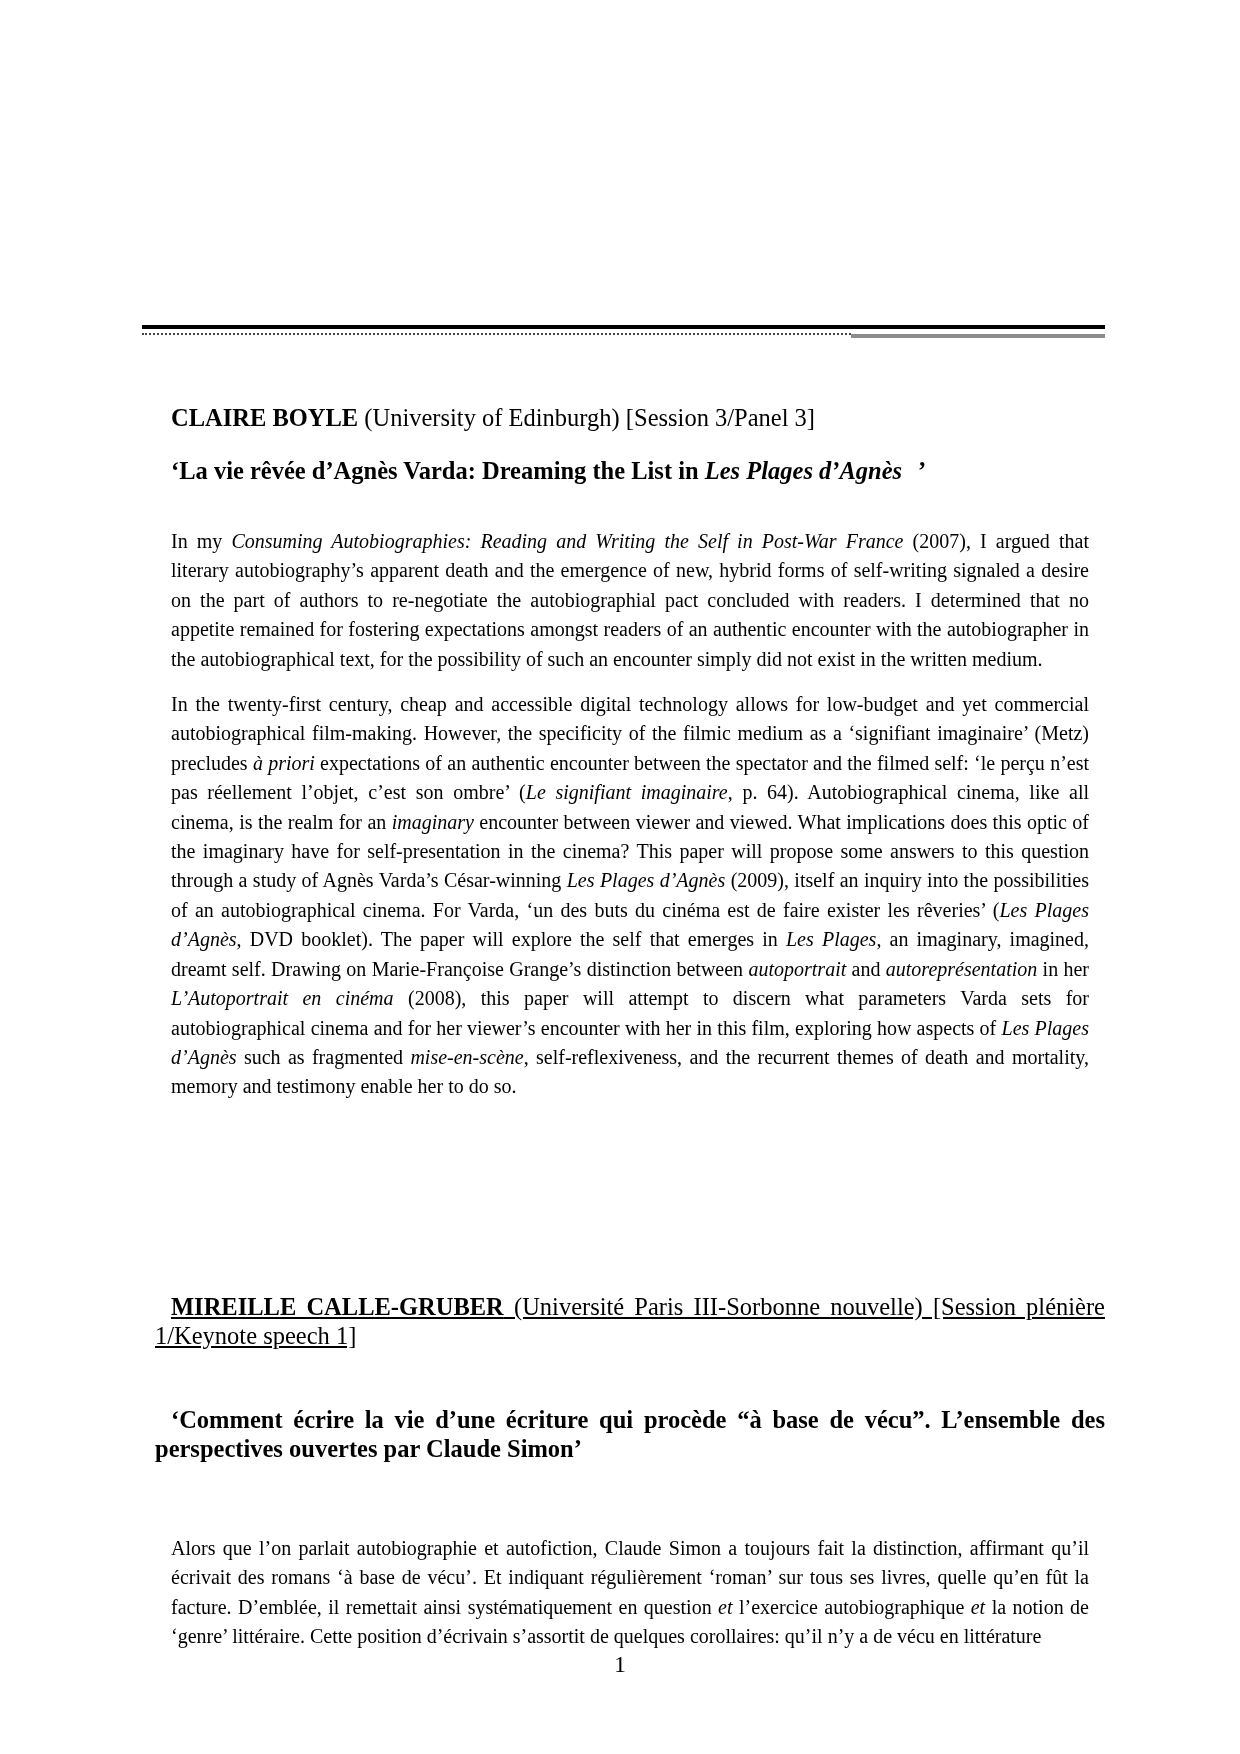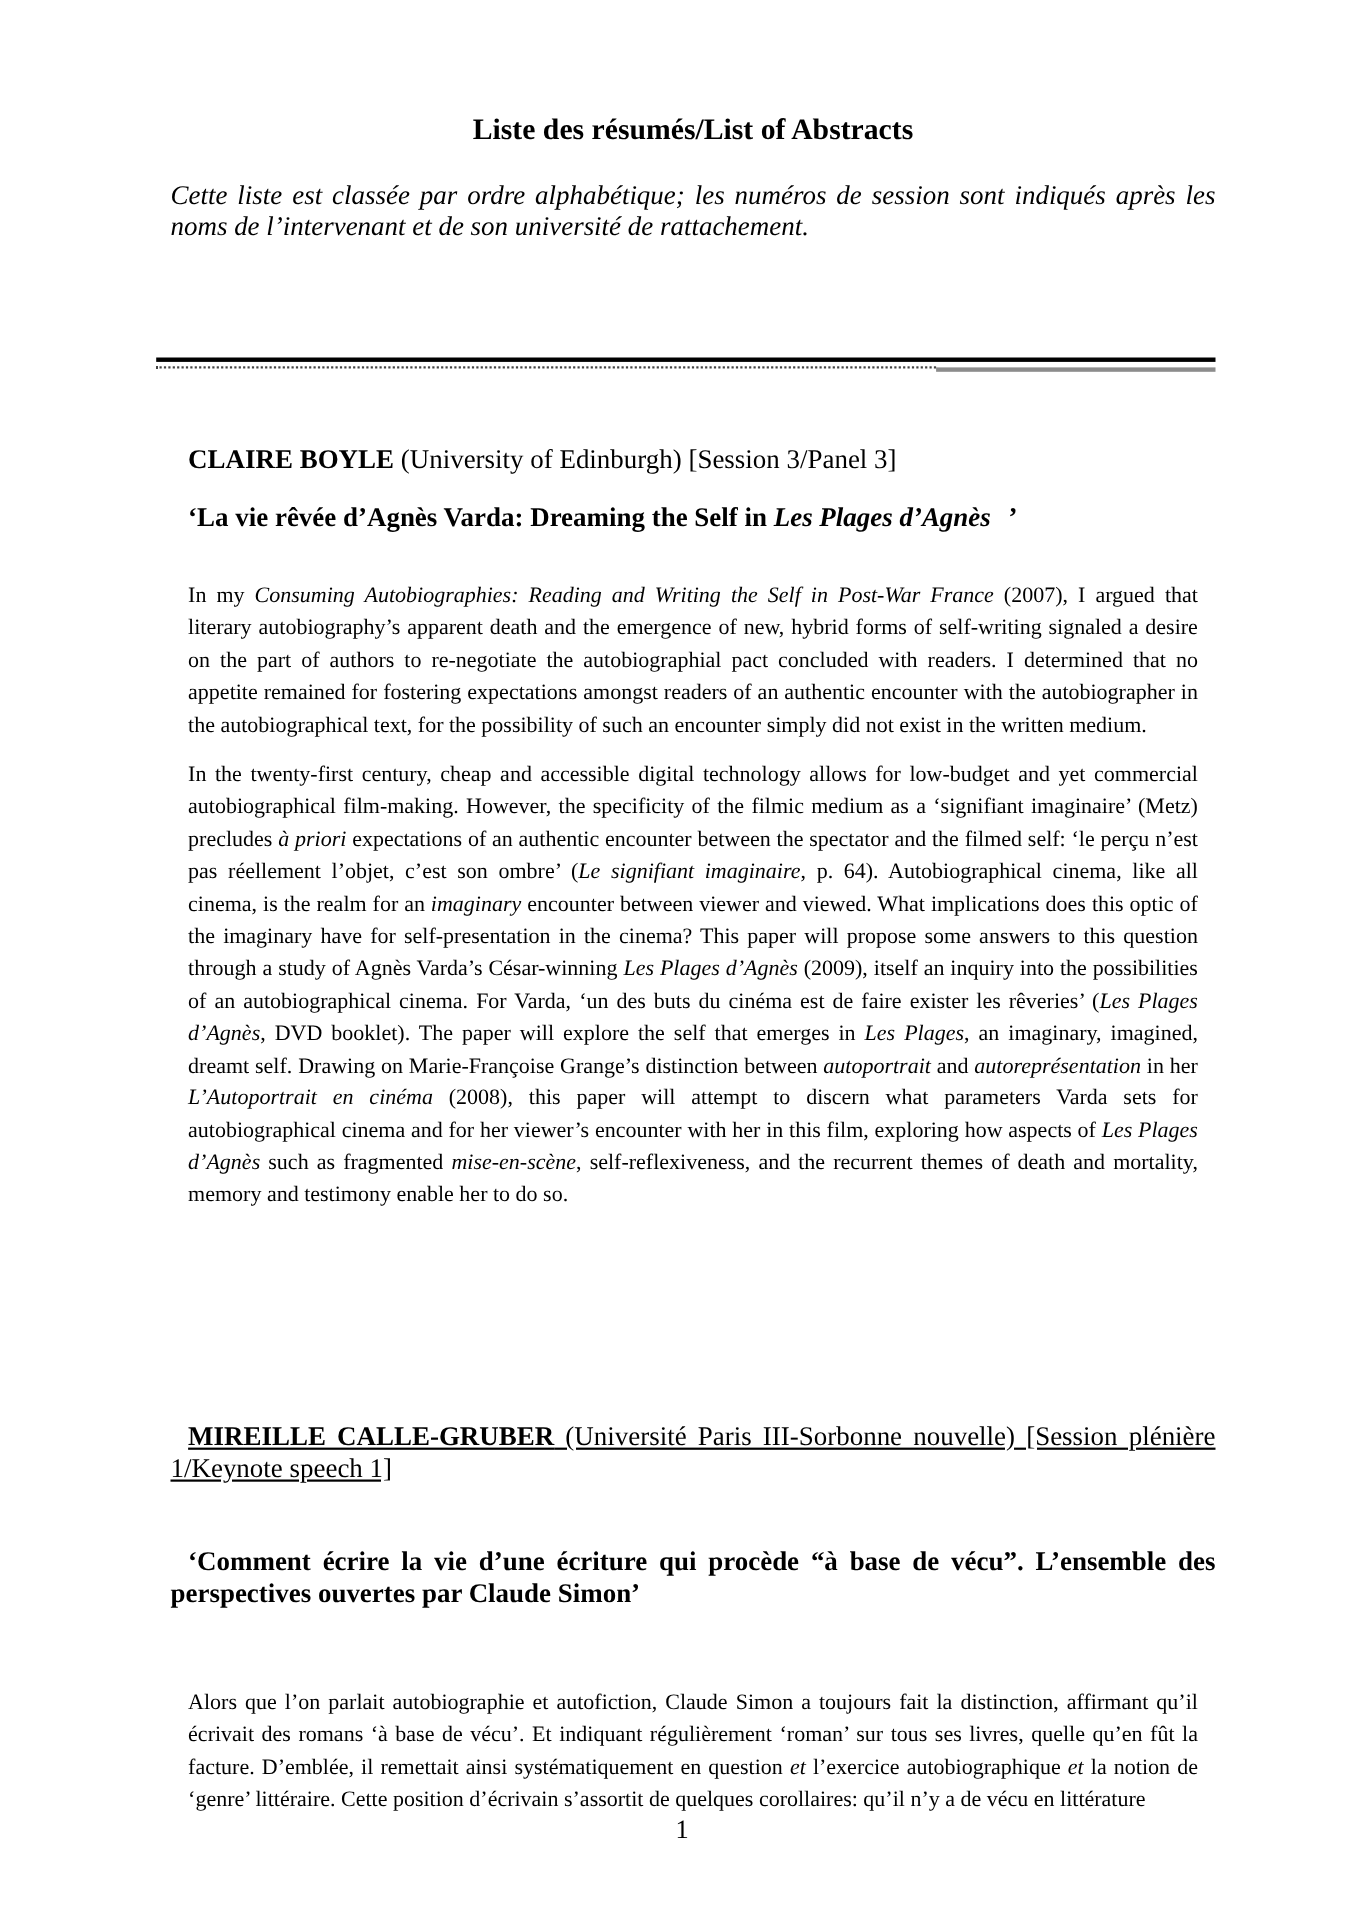--- a/index.html
+++ b/index.html
@@ -98,37 +98,35 @@
   .seg-n { font-style: normal; font-weight: normal; }
   .seg-i { font-style: italic; }
   .seg-b { font-weight: bold; margin-left: 16px; }
   .seg-bi { font-weight: bold; font-style: italic; }
 </style>
 </head>
 <body>
 
 <div class="page">
 
-  <h1 class="block doc-title">Liste des résumés/List of Abstracts</h1>
 
   <div class="block intro-block">
-    <p><span class="seg-i">Cette liste est classée par ordre alphabétique; les numéros de session sont indiqués après les noms de l’intervenant et de son université de rattachement.</span></p>
   </div>
 
   <div class="block divider">
     <div class="divider-black"></div>
     <div class="divider-row">
       <div class="divider-dotted"></div>
       <div class="divider-gray"></div>
     </div>
   </div>
 
   <section>
     <p class="block author-heading pos-h1"><span class="seg-b">CLAIRE BOYLE</span><span class="seg-n"> (University of Edinburgh) [Session 3/Panel 3]</span></p>
-    <p class="block abstract-title pos-t1"><span class="seg-b">‘La vie rêvée d’Agnès Varda: Dreaming the Self in </span><span class="seg-bi">Les Plages d’Agnès</span><span class="seg-b">’</span></p>
+    <p class="block abstract-title pos-t1"><span class="seg-b">‘La vie rêvée d’Agnès Varda: Dreaming the List in </span><span class="seg-bi">Les Plages d’Agnès</span><span class="seg-b">’</span></p>
     <div class="block abstract-body pos-b1">
       <p><span class="seg-n">In my </span><span class="seg-i">Consuming Autobiographies: Reading and Writing the Self in Post-War France</span><span class="seg-n"> (2007), I argued that literary autobiography’s apparent death and the emergence of new, hybrid forms of self-writing signaled a desire on the part of authors to re-negotiate the autobiographial pact concluded with readers. I determined that no appetite remained for fostering expectations amongst readers of an authentic encounter with the autobiographer in the autobiographical text, for the possibility of such an encounter simply did not exist in the written medium.</span></p>
       <p><span class="seg-n">In the twenty-first century, cheap and accessible digital technology allows for low-budget and yet commercial autobiographical film-making. However, the specificity of the filmic medium as a ‘signifiant imaginaire’ (Metz) precludes </span><span class="seg-i">à priori</span><span class="seg-n"> expectations of an authentic encounter between the spectator and the filmed self: ‘le perçu n’est pas réellement l’objet, c’est son ombre’ (</span><span class="seg-i">Le signifiant imaginaire</span><span class="seg-n">, p. 64). Autobiographical cinema, like all cinema, is the realm for an </span><span class="seg-i">imaginary</span><span class="seg-n"> encounter between viewer and viewed. What implications does this optic of the imaginary have for self-presentation in the cinema? This paper will propose some answers to this question through a study of Agnès Varda’s César-winning </span><span class="seg-i">Les Plages d’Agnès</span><span class="seg-n"> (2009), itself an inquiry into the possibilities of an autobiographical cinema. For Varda, ‘un des buts du cinéma est de faire exister les rêveries’ (</span><span class="seg-i">Les Plages d’Agnès</span><span class="seg-n">, DVD booklet). The paper will explore the self that emerges in </span><span class="seg-i">Les Plages</span><span class="seg-n">, an imaginary, imagined, dreamt self. Drawing on Marie-Françoise Grange’s distinction between </span><span class="seg-i">autoportrait</span><span class="seg-n"> and </span><span class="seg-i">autoreprésentation</span><span class="seg-n"> in her </span><span class="seg-i">L’Autoportrait en cinéma</span><span class="seg-n"> (2008), this paper will attempt to discern what parameters Varda sets for autobiographical cinema and for her viewer’s encounter with her in this film, exploring how aspects of </span><span class="seg-i">Les Plages d’Agnès</span><span class="seg-n"> such as fragmented </span><span class="seg-i">mise-en-scène</span><span class="seg-n">, self-reflexiveness, and the recurrent themes of death and mortality, memory and testimony enable her to do so.</span></p>
     </div>
   </section>
 
   <section>
     <p class="block author-heading pos-h2"><span class="seg-b">MIREILLE CALLE-GRUBER</span><span class="seg-n"> (Université Paris III-Sorbonne nouvelle) [Session plénière 1/Keynote speech 1]</span></p>
     <p class="block abstract-title pos-t2"><span class="seg-b">‘Comment écrire la vie d’une écriture qui procède “à base de vécu”. L’ensemble des perspectives ouvertes par Claude Simon’</span></p>
     <div class="block abstract-body pos-b2">

